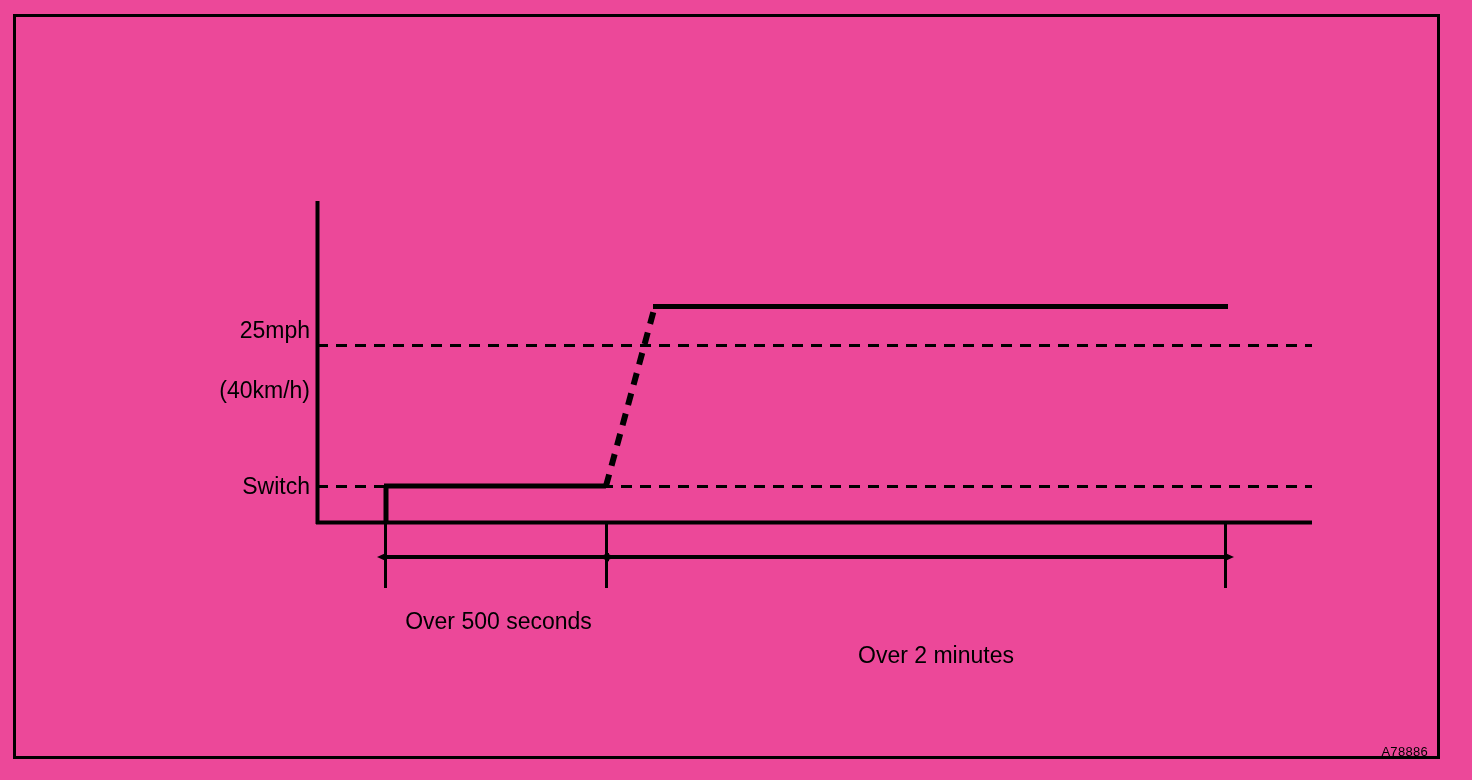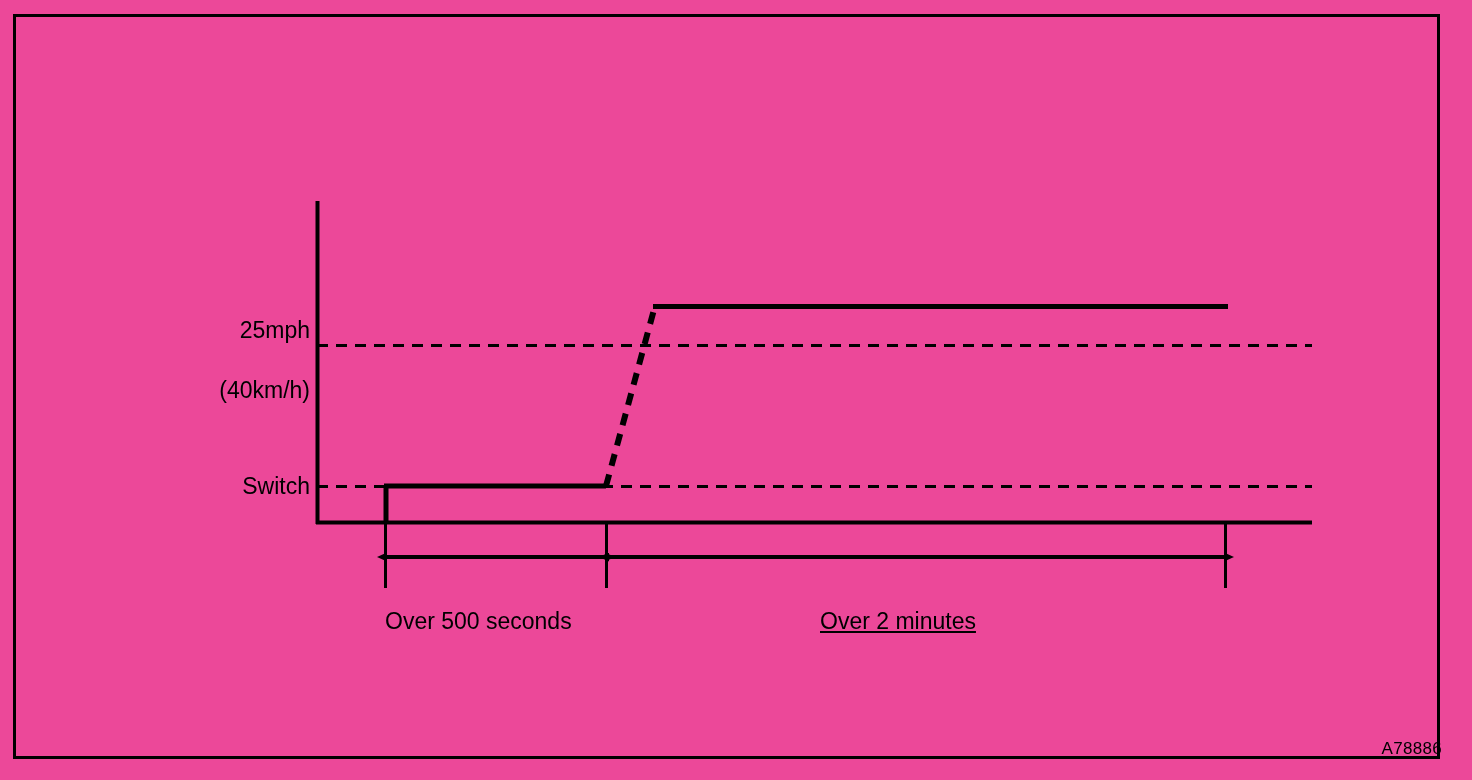--- a/index.html
+++ b/index.html
@@ -40,43 +40,42 @@
     color: #000000;
     white-space: nowrap;
     text-align: right;
     line-height: 1;
   }
   .span-label {
     position: absolute;
     font-size: 23px;
     color: #000000;
     white-space: nowrap;
-    text-align: left;
+    text-align: center;
     line-height: 1;
   }
   #label-25mph      { right: 1162px; top: 319px; }
   #label-40kmh      { right: 1162px; top: 352px; margin-top: 27px; }
   #label-idling     { right: 1162px; top: 475px; }
   #label-ign-off    { right: 1162px; top: 512px; }
   #label-span-1 {
     left: 385px;
     top: 610px;
     width: 227px;
   }
   #label-span-2 {
     left: 820px;
-    top: 610px;
+    top: 644px;
     width: 232px;
-    text-decoration: underline;
   }
   #ref-code {
     position: absolute;
-    right: 30px;
+    right: 44px;
     bottom: 21px;
-    font-size: 17px;
+    font-size: 13px;
     color: #000000;
     letter-spacing: 0.3px;
     white-space: nowrap;
   }
 </style>
 </head>
 <body>
 
 <div id="page">
 

